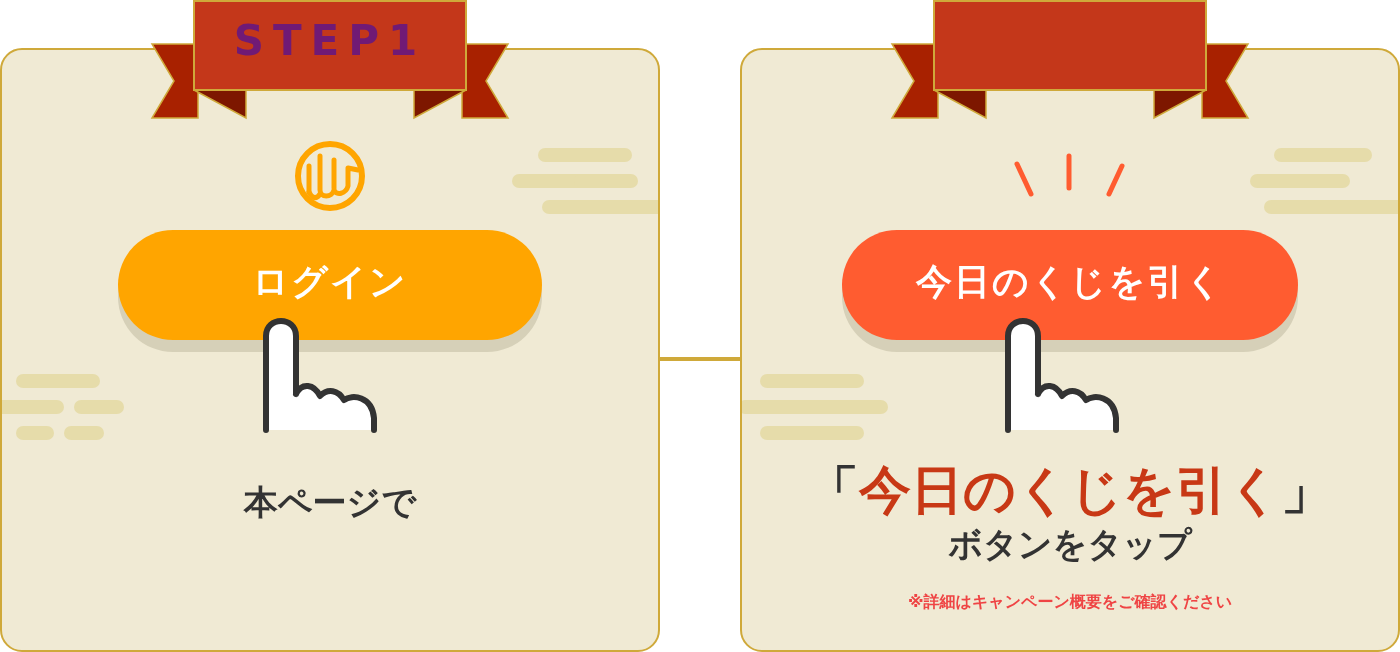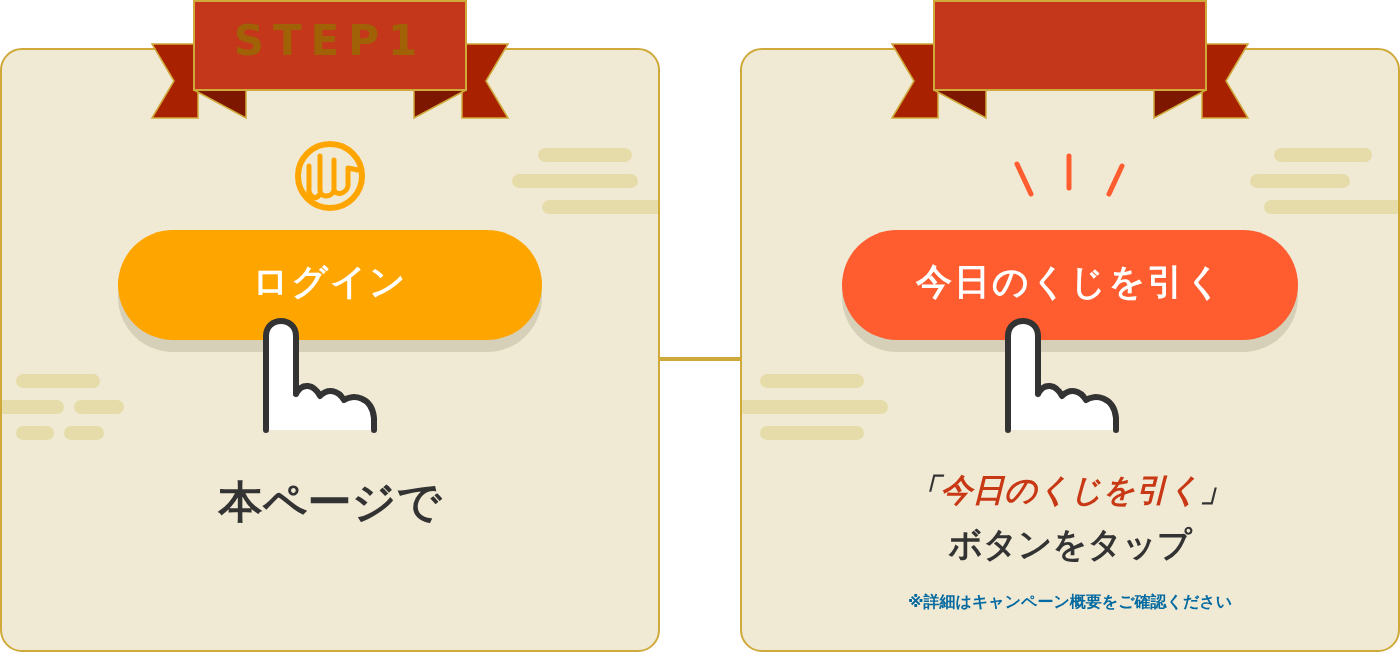--- a/index.html
+++ b/index.html
@@ -4,28 +4,28 @@
 <style>
   html,body{margin:0;padding:0;background:#ffffff;}
   body{width:1400px;height:652px;position:relative;overflow:hidden;font-family:"DejaVu Sans","Liberation Sans",sans-serif;}
   .card{position:absolute;top:48px;width:656px;height:600px;background:#f0ead4;border:2px solid #cfa93a;border-radius:22px;overflow:hidden;}
   #card1{left:0;}
   #card2{left:740px;width:656px;}
   .connector{position:absolute;left:658px;top:357px;width:84px;height:4px;background:#cfa93a;}
   .cloud{position:absolute;}
   .cloud .bar{position:absolute;height:14px;background:#e6dcaa;border-radius:7px;}
   .banner{position:absolute;top:0;width:360px;height:122px;}
-  .banner-text{position:absolute;left:0;right:0;top:16px;text-align:center;font-family:"DejaVu Sans","Liberation Sans",sans-serif;font-weight:bold;font-size:42px;letter-spacing:9px;color:#a16207;}
+  .banner-text{position:absolute;left:0;right:0;top:16px;text-align:center;font-family:"DejaVu Sans","Liberation Sans",sans-serif;font-weight:bold;font-size:42px;letter-spacing:9px;color:#701a75;}
   .btn{position:absolute;height:110px;border-radius:55px;display:flex;align-items:center;justify-content:center;color:#ffffff;font-weight:bold;font-size:36px;letter-spacing:2px;box-shadow:0 12px 0 #d6d0b8;}
   #login-btn{left:118px;top:230px;width:424px;background:#ffa500;}
   #lottery-btn{left:842px;top:230px;width:456px;background:#ff5c30;}
   .hand{position:absolute;width:150px;height:120px;}
   .caption{position:absolute;text-align:center;font-weight:bold;color:#333333;}
   .hl{color:#c83815;}
-  .note{position:absolute;text-align:center;font-size:16px;color:#0369a1;font-weight:bold;}
+  .note{position:absolute;text-align:center;font-size:16px;color:#ef4444;font-weight:bold;}
 </style>
 </head>
 <body>
 
 <div class="connector"></div>
 
 <div class="card" id="card1">
 
   <div class="cloud" style="left:510px;top:98px;width:150px;height:70px;">
     <div class="bar" style="left:26px;top:0;width:94px;"></div>
@@ -100,22 +100,22 @@
 <svg class="hand" viewBox="0 0 150 120" style="left:258px;top:314px;">
   <path d="M8 116 L8 22 C8 2 38 2 38 22 L38 80 C44 68 56 70 62 82 C70 74 80 76 86 86 C94 80 114 82 116 104 L116 116 Z" fill="#ffffff"></path>
   <path d="M8 116 L8 22 C8 2 38 2 38 22 L38 80 M38 80 C44 68 56 70 62 82 C70 74 80 76 86 86 C94 80 114 82 116 104 L116 116" fill="none" stroke="#333333" stroke-width="6" stroke-linecap="round" stroke-linejoin="round"></path>
 </svg>
 <svg class="hand" viewBox="0 0 150 120" style="left:1000px;top:314px;">
   <path d="M8 116 L8 22 C8 2 38 2 38 22 L38 80 C44 68 56 70 62 82 C70 74 80 76 86 86 C94 80 114 82 116 104 L116 116 Z" fill="#ffffff"></path>
   <path d="M8 116 L8 22 C8 2 38 2 38 22 L38 80 M38 80 C44 68 56 70 62 82 C70 74 80 76 86 86 C94 80 114 82 116 104 L116 116" fill="none" stroke="#333333" stroke-width="6" stroke-linecap="round" stroke-linejoin="round"></path>
 </svg>
 
 <div class="caption" style="left:40px;top:478px;width:580px;">
-  <div style="font-size:44px;line-height:48px;">本ページで</div>
+  <div style="font-size:34px;line-height:48px;">本ページで</div>
 </div>
 
 <div class="caption" style="left:780px;top:462px;width:580px;">
-  <div style="font-size:32px;line-height:56px;white-space:nowrap;font-style:italic;">
+  <div style="font-size:52px;line-height:56px;white-space:nowrap;">
     <span>「</span><span class="hl">今日のくじを引く</span><span>」</span>
   </div>
   <div style="font-size:34px;line-height:52px;">ボタンをタップ</div>
 </div>
 <div class="note" style="left:780px;top:592px;width:580px;">※詳細はキャンペーン概要をご確認ください</div>
 
 </body></html>

